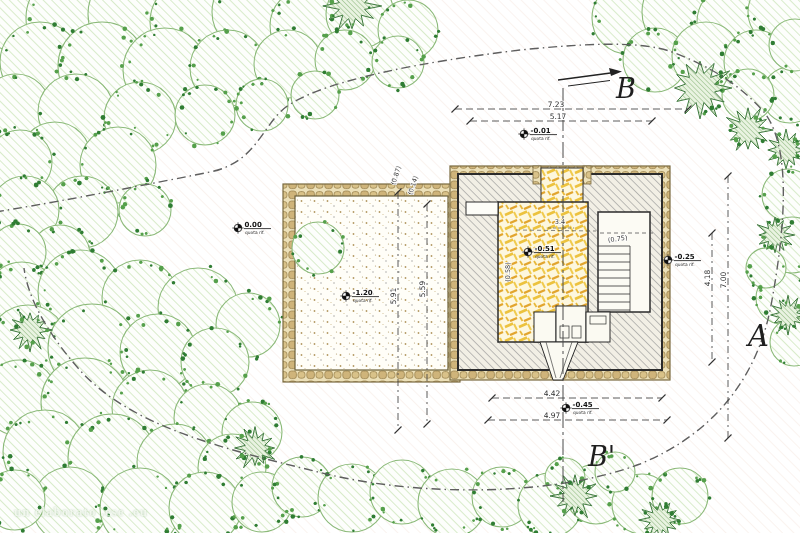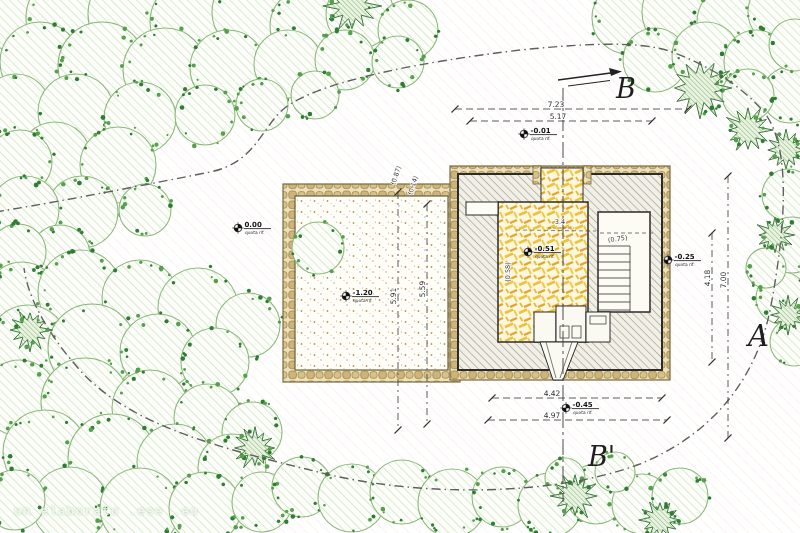--- a/index.html
+++ b/index.html
@@ -1,19 +1,19 @@
 <!DOCTYPE html>
 <html><head>
 <meta charset="utf-8">
 <style>
   html,body{margin:0;padding:0;background:#fff;}
   .stage{position:relative;width:800px;height:533px;overflow:hidden;background:#ffffff;
          font-family:"DejaVu Sans", sans-serif;}
   .stage svg{position:absolute;left:0;top:0;}
-  .watermark{position:absolute;left:14px;top:504px;font-family:Liberation Mono, monospace;
+  .watermark{position:absolute;left:14px;top:504px;font-family:Liberation Serif, serif;
              font-size:13px;font-weight:bold;letter-spacing:1px;color:rgba(250,252,247,0.82);
              text-shadow:0 0 2px rgba(110,160,100,0.55);pointer-events:none;}
   text{font-family:"DejaVu Sans", sans-serif;}
   .sectionletter{font-family:"DejaVu Serif", serif;font-style:italic;}
 </style>
 </head>
 <body>
 
 <div class="stage">
 <svg width="800" height="533" viewBox="0 0 800 533">

